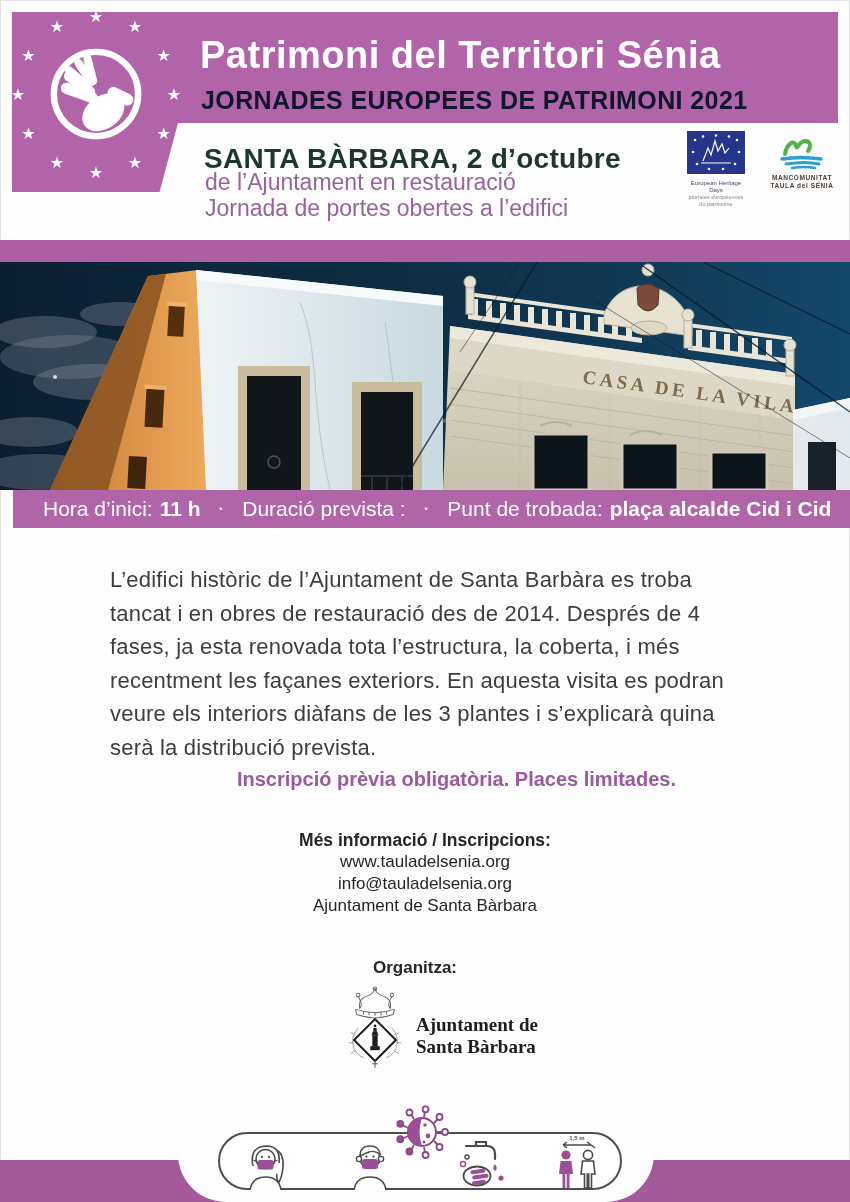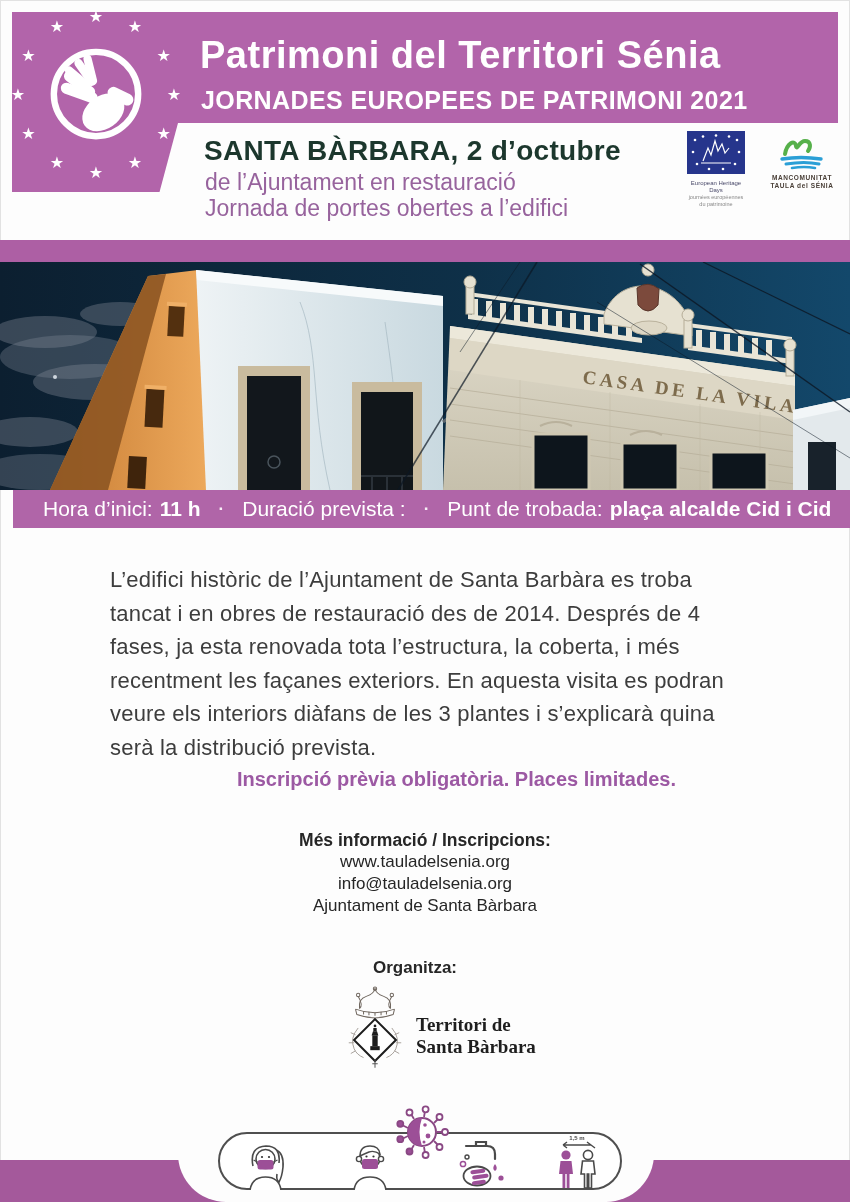--- a/index.html
+++ b/index.html
@@ -18,26 +18,26 @@
   .star:nth-child(5){transform:rotate(120deg) translateY(-78px) rotate(-120deg);}
   .star:nth-child(6){transform:rotate(150deg) translateY(-78px) rotate(-150deg);}
   .star:nth-child(7){transform:rotate(180deg) translateY(-78px) rotate(-180deg);}
   .star:nth-child(8){transform:rotate(210deg) translateY(-78px) rotate(-210deg);}
   .star:nth-child(9){transform:rotate(240deg) translateY(-78px) rotate(-240deg);}
   .star:nth-child(10){transform:rotate(270deg) translateY(-78px) rotate(-270deg);}
   .star:nth-child(11){transform:rotate(300deg) translateY(-78px) rotate(-300deg);}
   .star:nth-child(12){transform:rotate(330deg) translateY(-78px) rotate(-330deg);}
   .hands-svg{position:absolute;left:29px;top:27px;width:110px;height:110px;}
   .header-title{position:absolute;left:188px;top:22px;color:#fff;font-size:38px;font-weight:700;letter-spacing:.5px;}
-  .header-subtitle{position:absolute;left:189px;top:74px;color:#ffffff;font-size:25px;font-weight:600;letter-spacing:.4px;}
+  .header-subtitle{position:absolute;left:189px;top:74px;color:#0f172a;font-size:25px;font-weight:600;letter-spacing:.4px;}
 
   
   .event-box{position:absolute;left:140px;top:123px;width:698px;height:112px;background:#fdfdfd;
              clip-path:polygon(38px 0,698px 0,698px 112px,8px 112px);}
-  .event-title{position:absolute;left:64px;top:12px;font-size:28px;font-weight:800;color:#1c372d;letter-spacing:.3px;}
+  .event-title{position:absolute;left:64px;top:20px;font-size:28px;font-weight:800;color:#1c372d;letter-spacing:.3px;}
   .event-sub{position:absolute;left:65px;top:46px;font-size:23px;line-height:26px;color:#97639d;}
 
   .logo-eu{position:absolute;left:684px;top:131px;width:64px;text-align:center;}
   .eu-caption{font-size:6px;line-height:7px;color:#4a4a6a;margin-top:2px;}
   .eu-caption .c2{color:#888;font-size:5.5px;}
   .logo-manco{position:absolute;left:768px;top:134px;width:68px;text-align:center;}
   .manco-caption{font-size:6.5px;line-height:7.5px;font-weight:700;color:#4a4038;letter-spacing:.6px;}
 
   
   .separator-bar{position:absolute;left:0;top:240px;width:850px;height:22px;background:#ad5fa4;}
@@ -325,21 +325,21 @@
     <g fill="#1d1d1d">
       <rect x="48" y="89" width="14" height="6"></rect>
       <rect x="51" y="73" width="8" height="16"></rect>
       <path d="M50,73 h10 l-2,-6 h-6 z"></path>
       <rect x="52.5" y="62" width="5" height="5"></rect>
       <circle cx="55" cy="59" r="2"></circle>
     </g>
     <path d="M55,109 v12 M51,115 h8" stroke="#555" fill="none" stroke-width="1.5"></path>
   </svg>
   <div class="org-name">
-    <div>Territori de</div>
+    <div>Ajuntament de</div>
     <div>Santa Bàrbara</div>
   </div>
 
   <div class="footer-band"></div>
   <div class="footer-bump"></div>
   <div class="covid-pill"></div>
 
   <svg class="cicon" style="left:394px;top:1100px" width="56" height="60" viewBox="0 0 56 60">
     <g stroke="#8a4884" stroke-width="1.8" fill="#fff">
       <path d="M49,32 h-6 M44,45 l-4,-4 M31,53 l-1,-6 M17,50 l3,-5 M8,39 l6,-3 M8,25 l6,3 M17,14 l3,5 M31,11 l-1,6 M44,19 l-4,4"></path>

